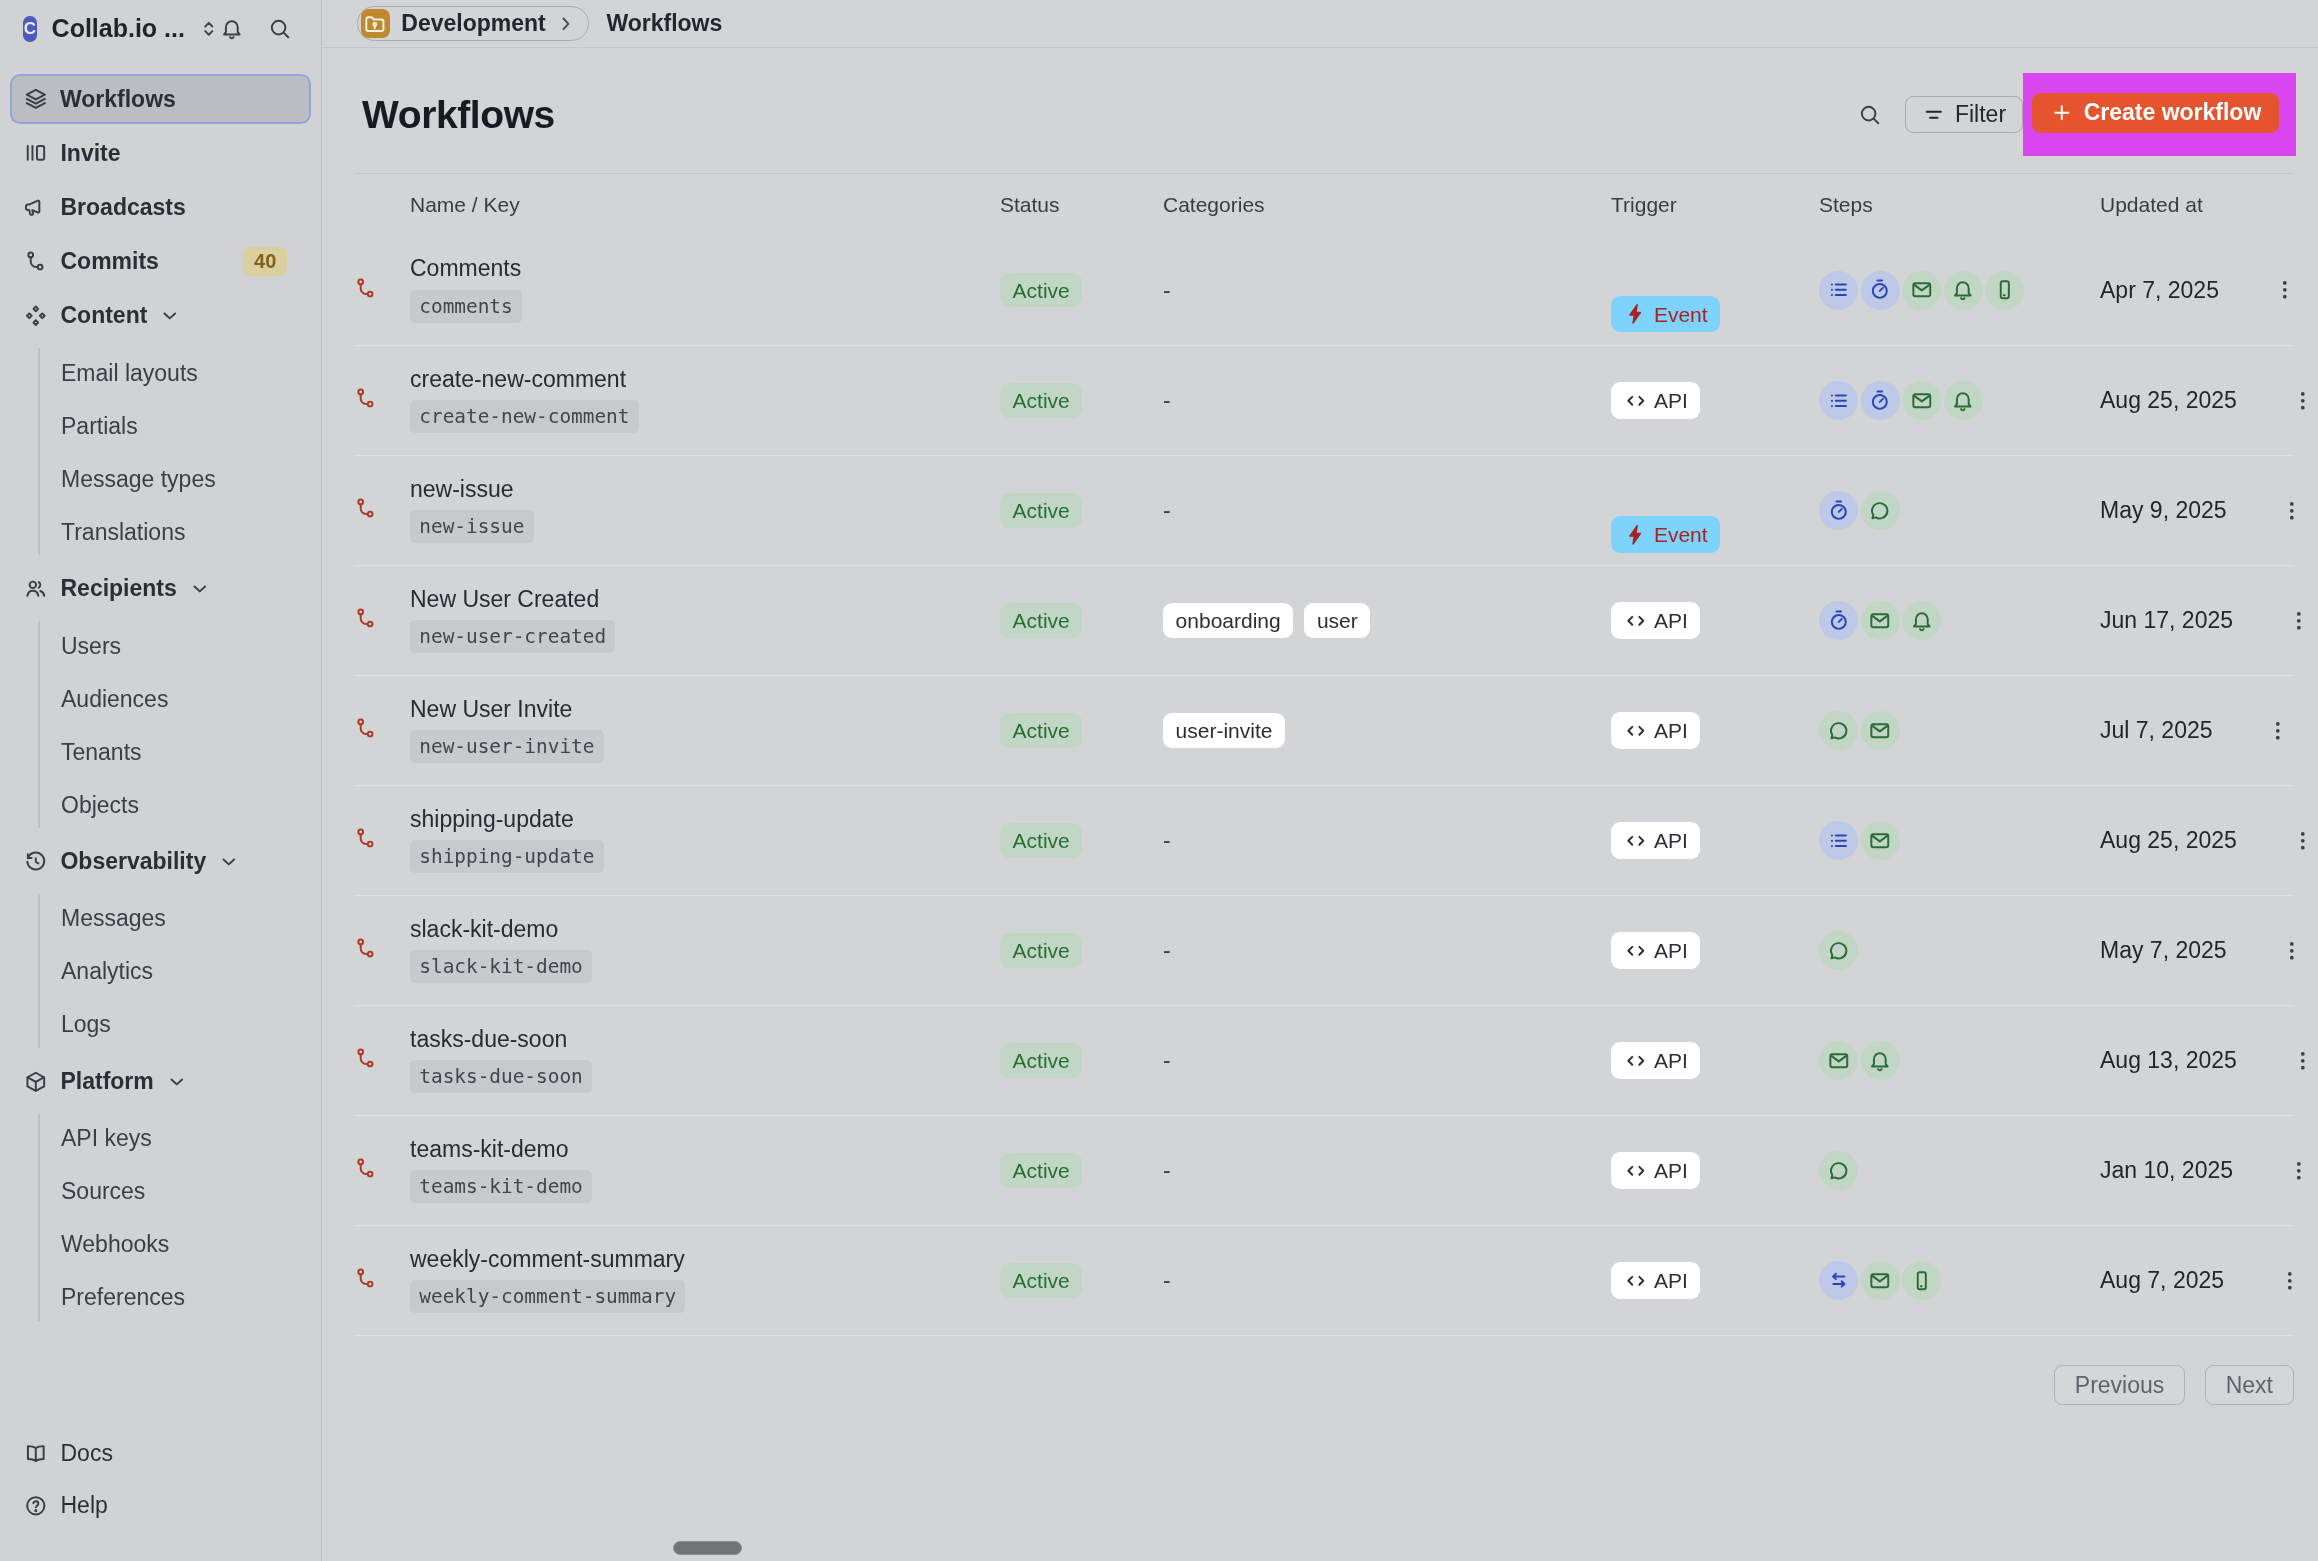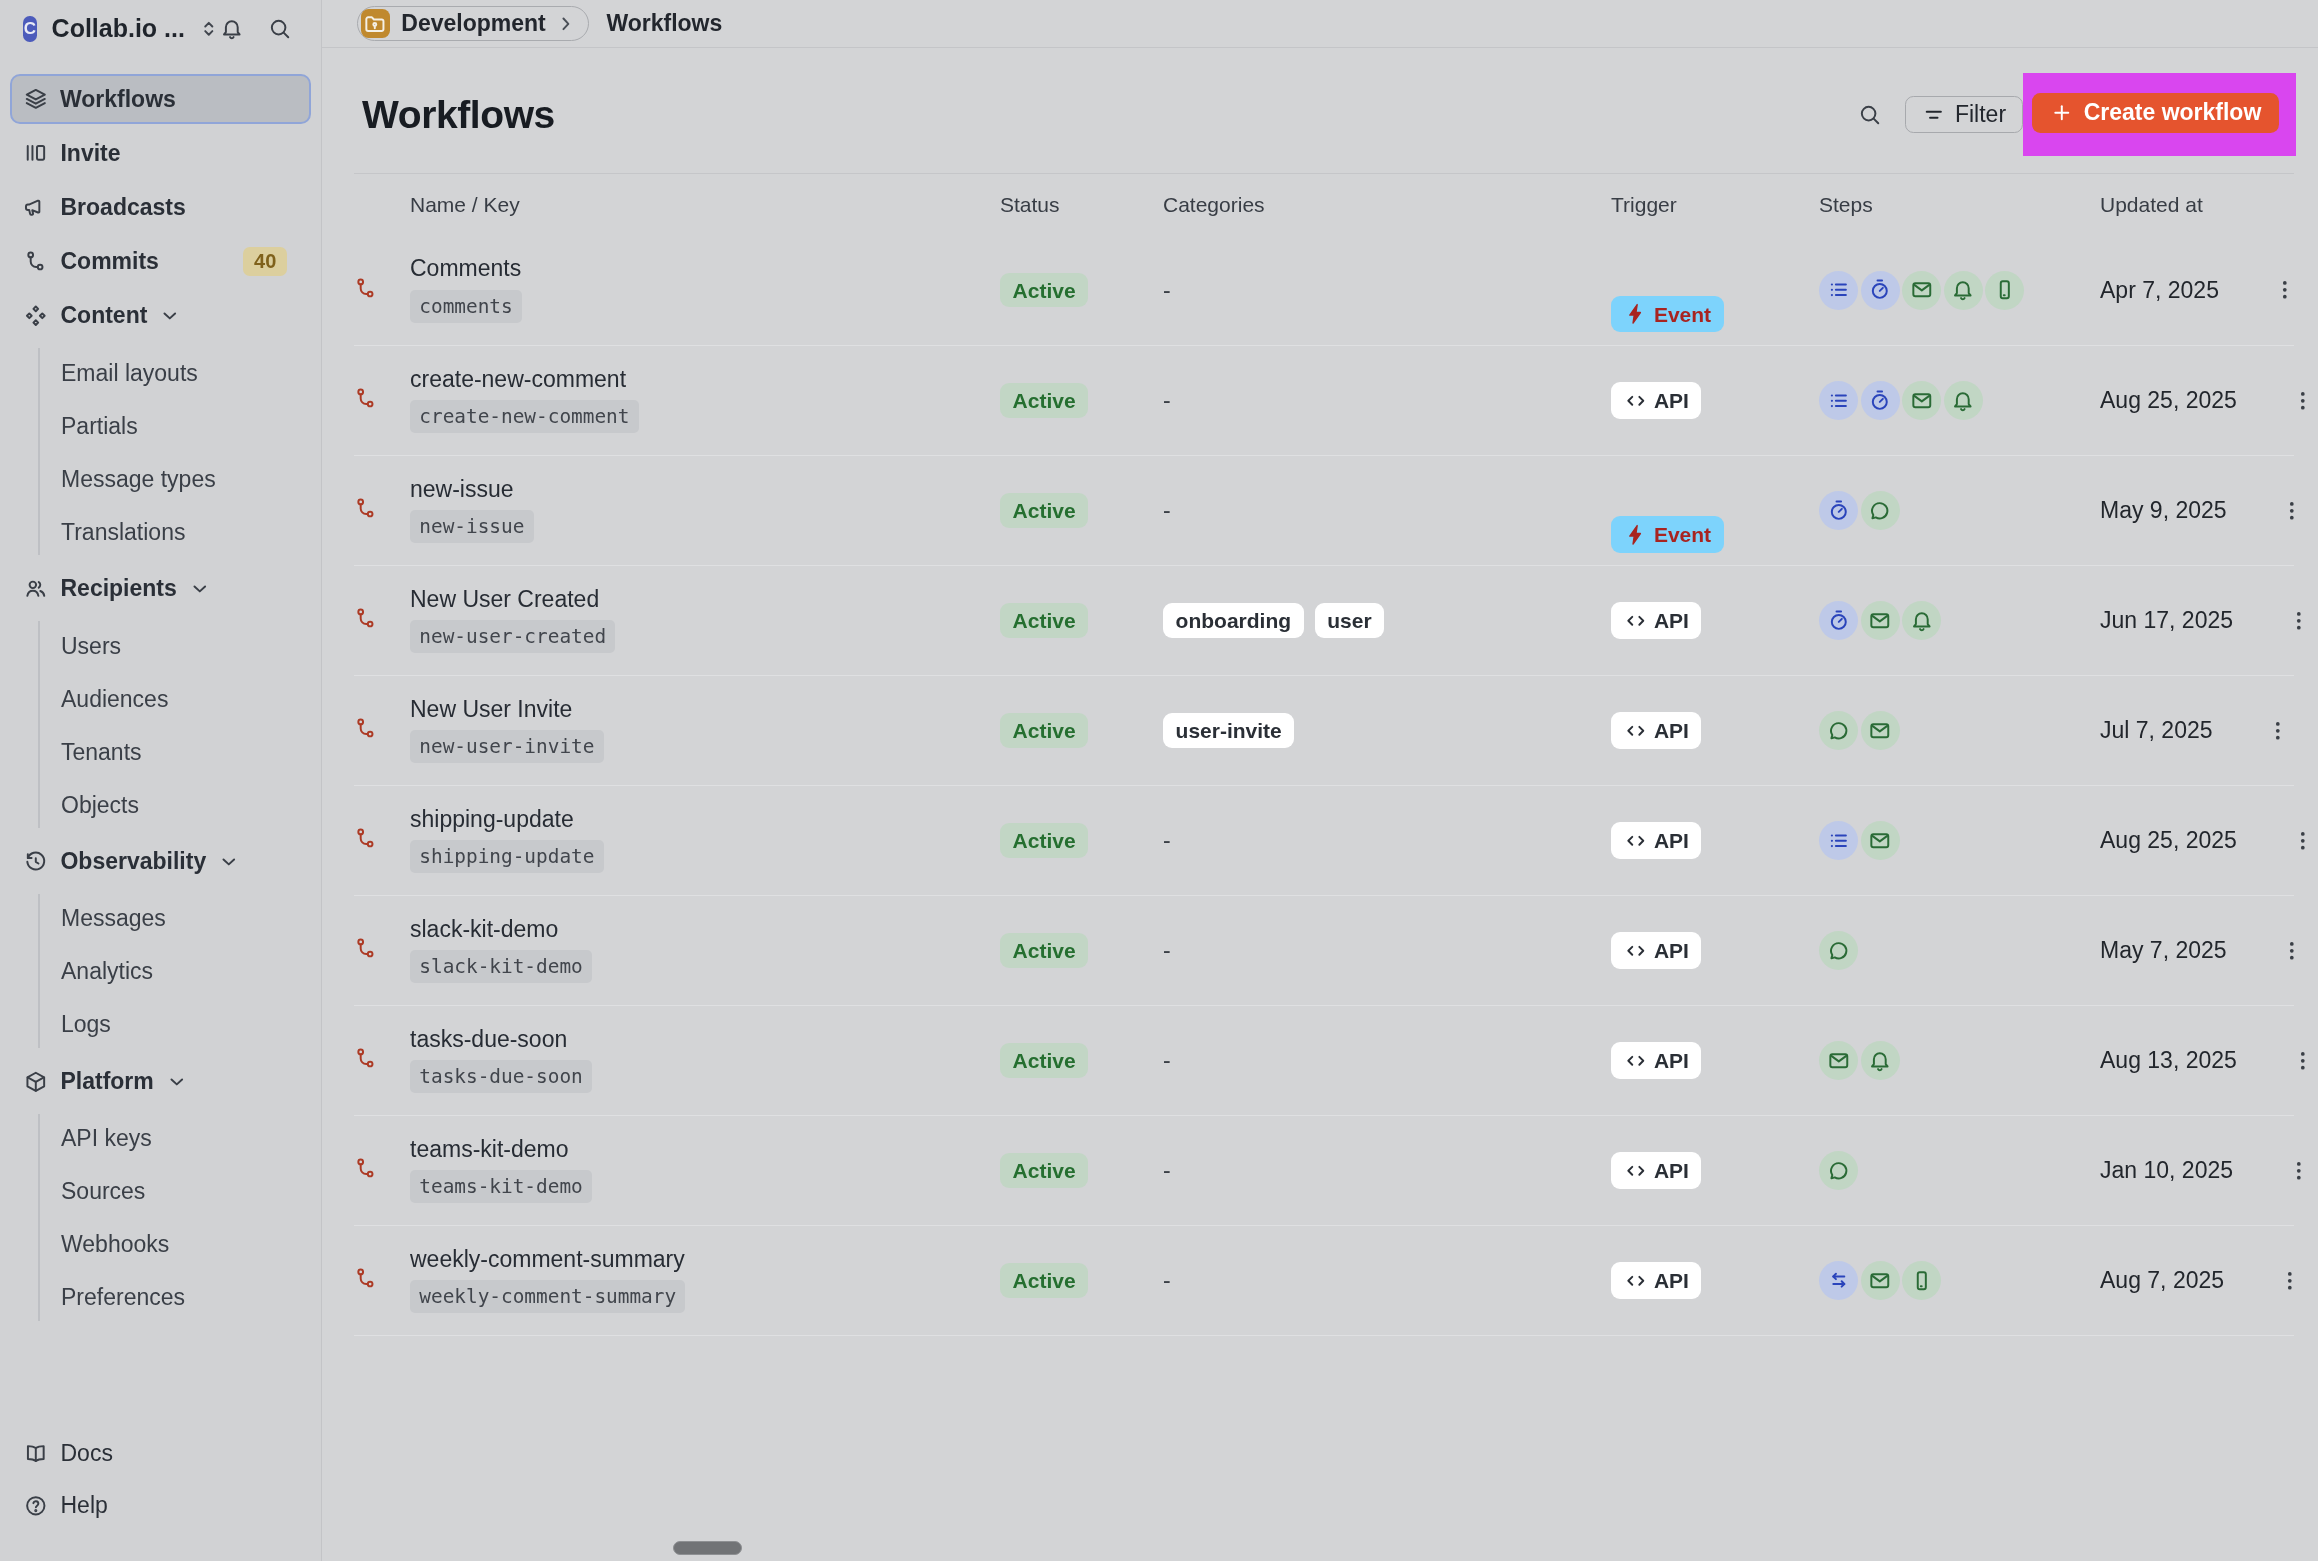--- a/index.html
+++ b/index.html
@@ -95,21 +95,21 @@
   .rowline { height:110px; }
   .rowline + .rowline { border-top:1.7px solid #DFE0E2; }
   .rows-end { border-top:1.7px solid #DFE0E2; }
   .wf-icon { color:#AC3A25; }
   .cell-name .nm { font-size:23px; font-weight:500; color:#272C34; line-height:1; }
   .key-pill {
     display:inline-block; margin-top:9.3px; background:#C7C9CC; color:#41454C;
     font-family:"DejaVu Sans Mono", monospace; font-size:19.4px; padding:5px 9.3px; border-radius:5px;
   }
   .badge {
-    display:inline-flex; align-items:center; gap:6.7px; font-size:21px; font-weight:700;
+    display:inline-flex; align-items:center; gap:6.7px; font-size:21px; font-weight:400;
     padding:6.7px 12.6px; border-radius:9px; line-height:1;
   }
   .badge.green { background:#C2D6C5; color:#256F30; }
   .badge.red   { background:#7dd3fc; color:#A82420;margin-top:48px; }
   .badge.gray  { background:#ffffff; color:#2A2F36; }
   .cat-wrap { display:flex; gap:11px; }
   .dash { font-size:23px; color:#3A3F46; }
   .chips { display:flex; gap:2.5px; }
   .chip { width:39px; height:39px; border-radius:50%; display:flex; align-items:center; justify-content:center; }
   .chip.blue  { background:#BEC9E8; color:#2A44BB; }
@@ -933,16 +933,20 @@
               <circle cx="12" cy="5" r="1.9" fill="currentColor" stroke="none"></circle>
               <circle cx="12" cy="12" r="1.9" fill="currentColor" stroke="none"></circle>
               <circle cx="12" cy="19" r="1.9" fill="currentColor" stroke="none"></circle>
             </svg>
           </div>
 </div>
       </div>
     <div class="rows-end"></div>
   </div>
 
+  <div class="pagination">
+    <button class="pg-btn">Previous</button>
+    <button class="pg-btn">Next</button>
+  </div>
 </main>
 
 <div class="hscroll"></div>
 
 
 </body></html>

